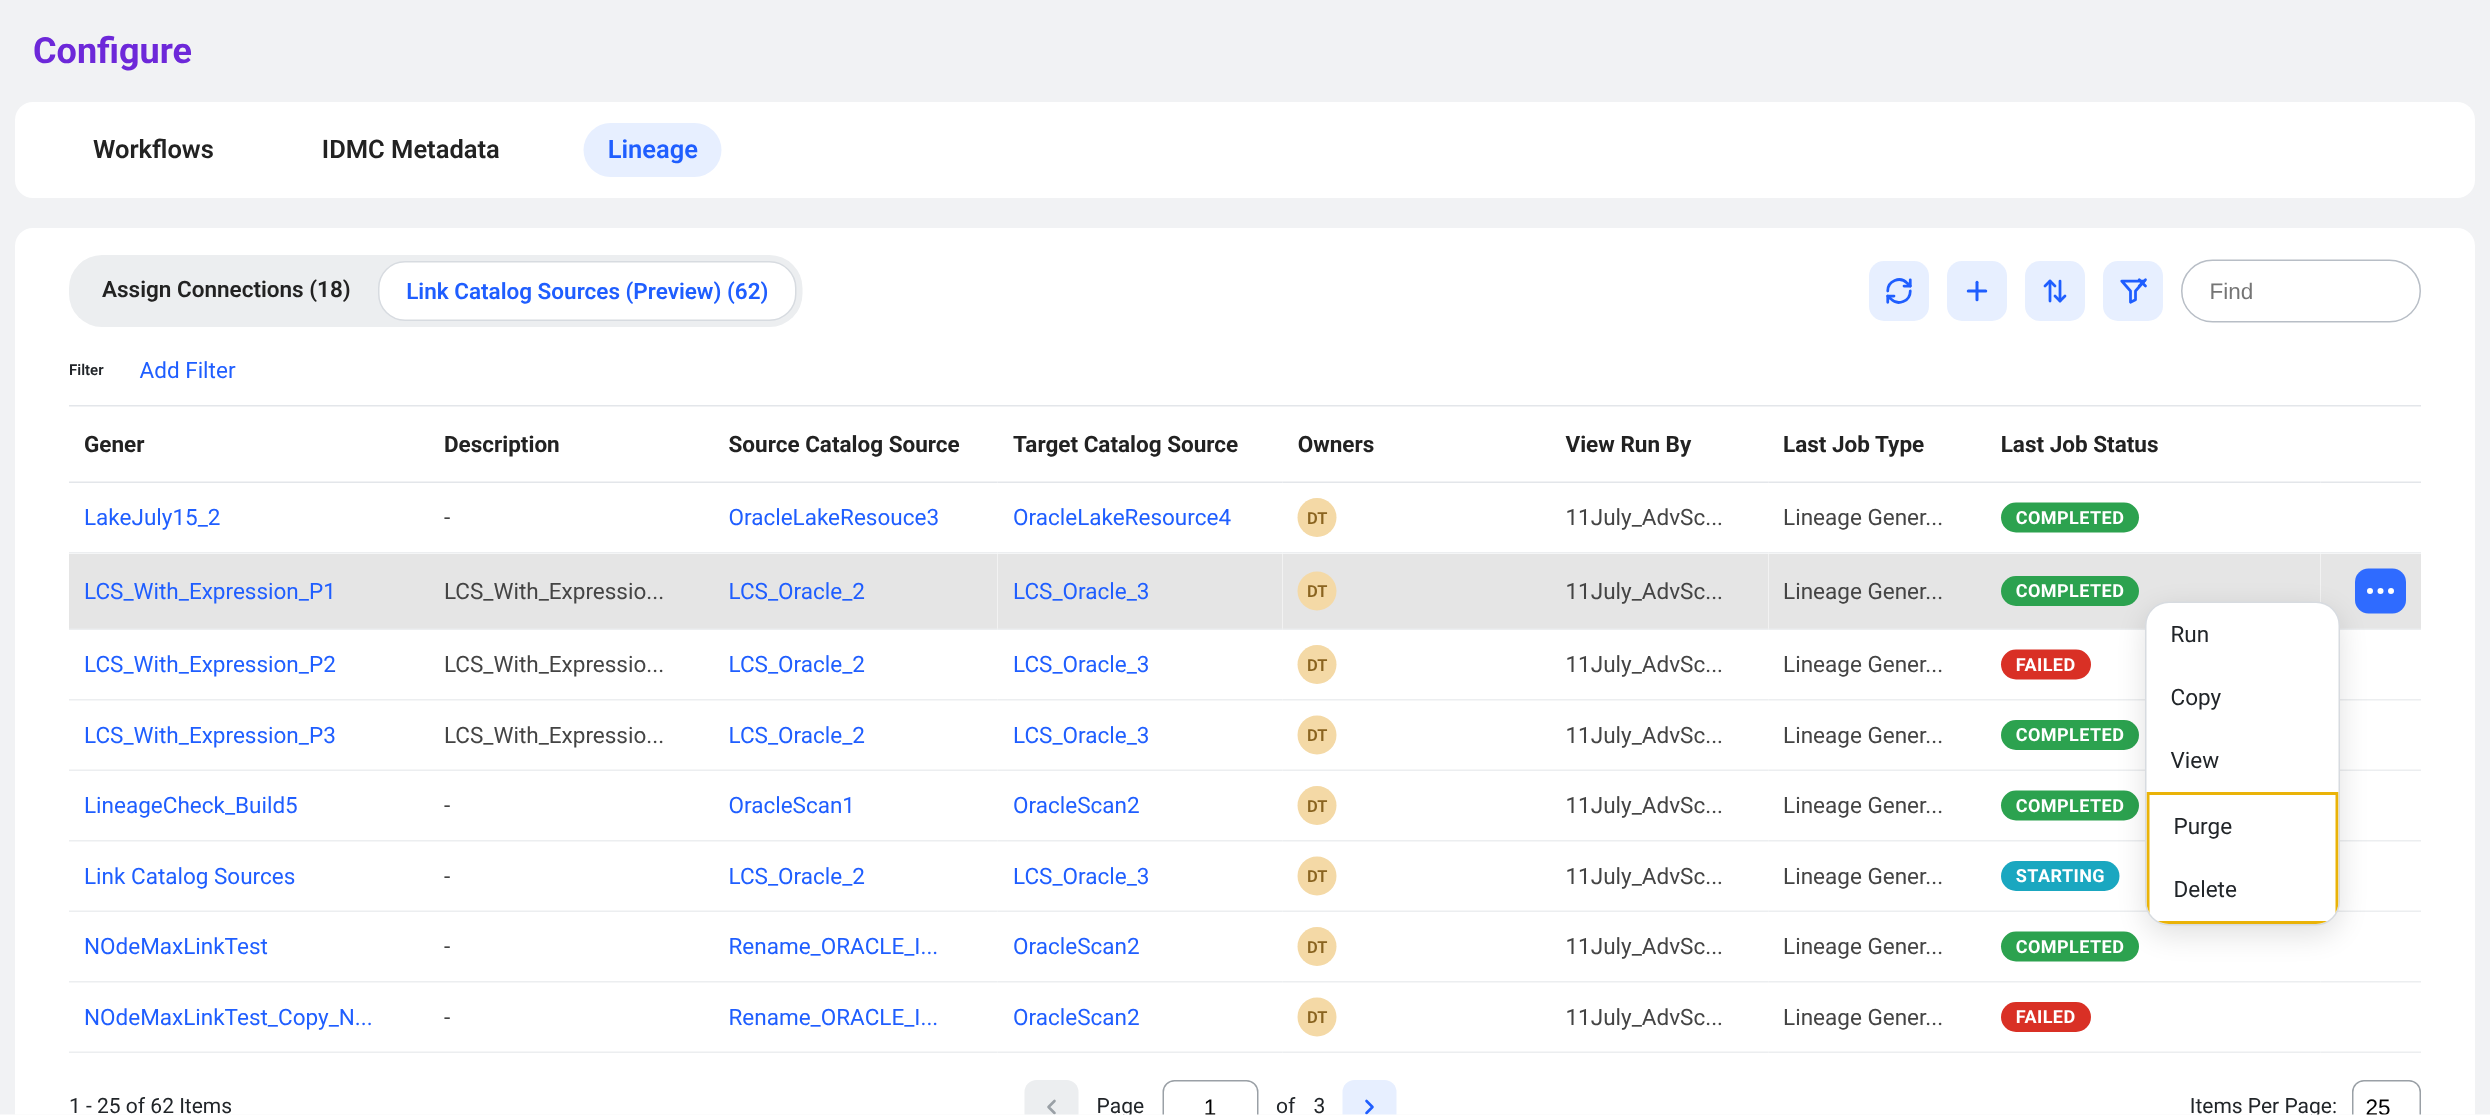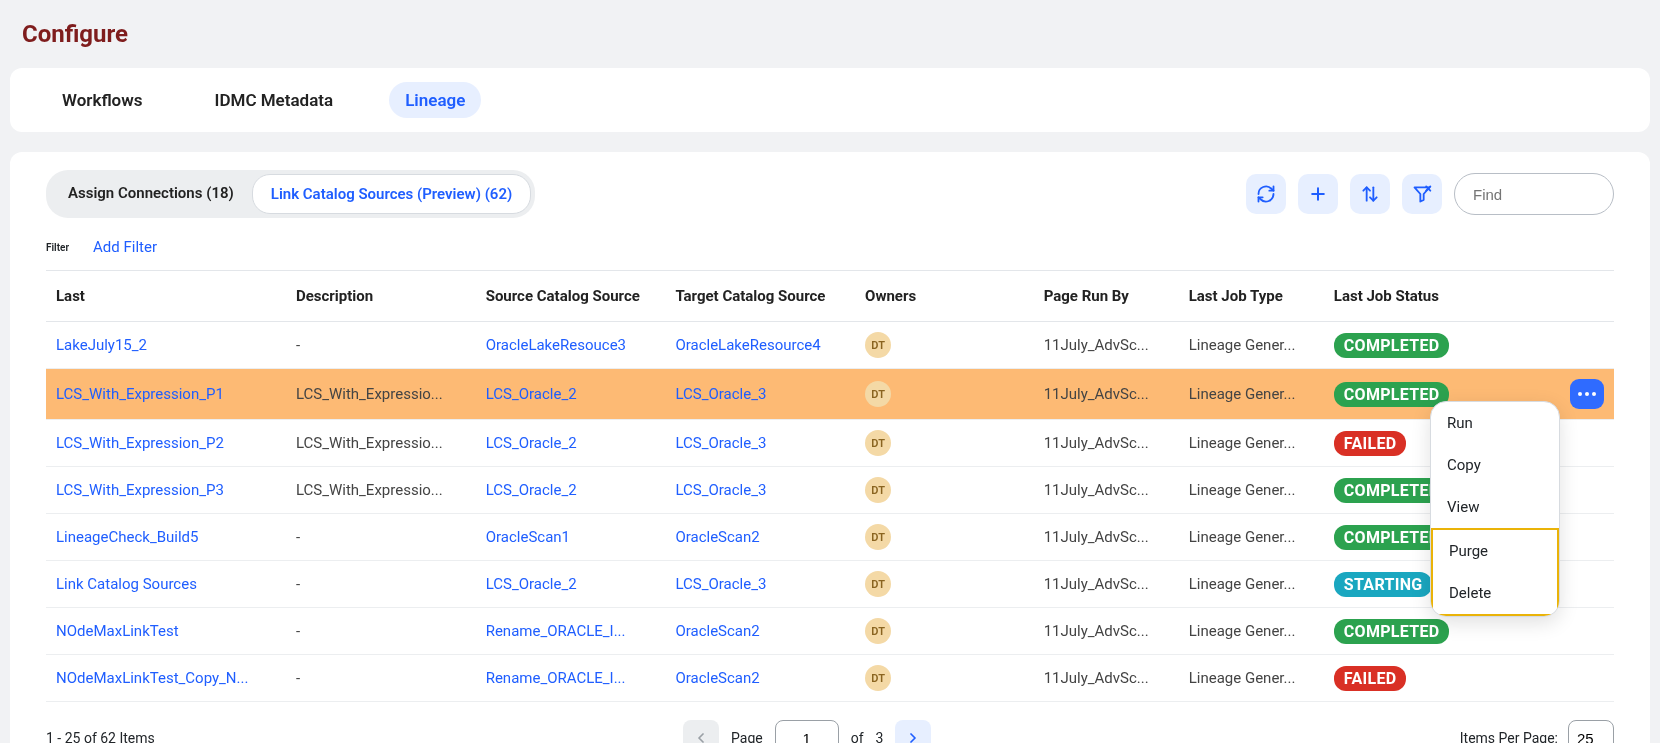--- a/index.html
+++ b/index.html
@@ -10,21 +10,21 @@
     font-size: 14px;
     width: 1660px;
     height: 743px;
     overflow: hidden;
     padding: 10px;
   }
   .page-title {
     font-size: 24px;
     font-weight: 700;
     padding: 10px 12px 20px 12px;
-    color: #7f1d1d;
+    color: #6d28d9;
   }
   .tabs-card {
     background: #fff;
     border-radius: 12px;
     padding: 14px 36px;
     display: flex;
     gap: 40px;
     align-items: center;
     margin-bottom: 20px;
   }
@@ -132,29 +132,29 @@
     font-size: 11px;
     font-weight: 600;
     display: inline-flex;
     align-items: center;
     justify-content: center;
   }
   .badge {
     display: inline-block;
     padding: 3px 10px;
     border-radius: 12px;
-    font-size: 16px;
+    font-size: 12px;
     font-weight: 700;
     color: #fff;
     letter-spacing: .3px;
   }
   .badge.completed { background: #2ca24f; }
   .badge.failed { background: #d93025; }
   .badge.starting { background: #1aa7c0; }
-  tr.highlight td { background: #fdba74; }
+  tr.highlight td { background: #e5e5e5; }
   .row-actions {
     width: 34px; height: 30px;
     border-radius: 9px;
     background: #2f6bff;
     display: inline-flex;
     align-items: center; justify-content: center;
     cursor: pointer;
   }
   .row-actions span {
     width: 4px; height: 4px; border-radius: 50%; background: #fff; margin: 0 1.5px;
@@ -276,26 +276,26 @@
           <col style="width:170px">
           <col style="width:170px">
         <col style="width:160px">
           <col style="width:130px">
           <col style="width:130px">
           <col style="width:200px">
           <col style="width:60px">
       </colgroup>
       <thead>
         <tr>
-          <th>Last</th>
+          <th>Gener</th>
           <th>Description</th>
           <th>Source Catalog Source</th>
           <th>Target Catalog Source</th>
           <th>Owners</th>
-          <th>Page Run By</th>
+          <th>View Run By</th>
           <th>Last Job Type</th>
           <th>Last Job Status</th>
           <th></th>
         </tr>
       </thead>
       <tbody id="tbody">
           <tr>
             <td><span class="link">LakeJuly15_2</span></td>
             <td>-</td>
             <td><span class="link">OracleLakeResouce3</span></td>

